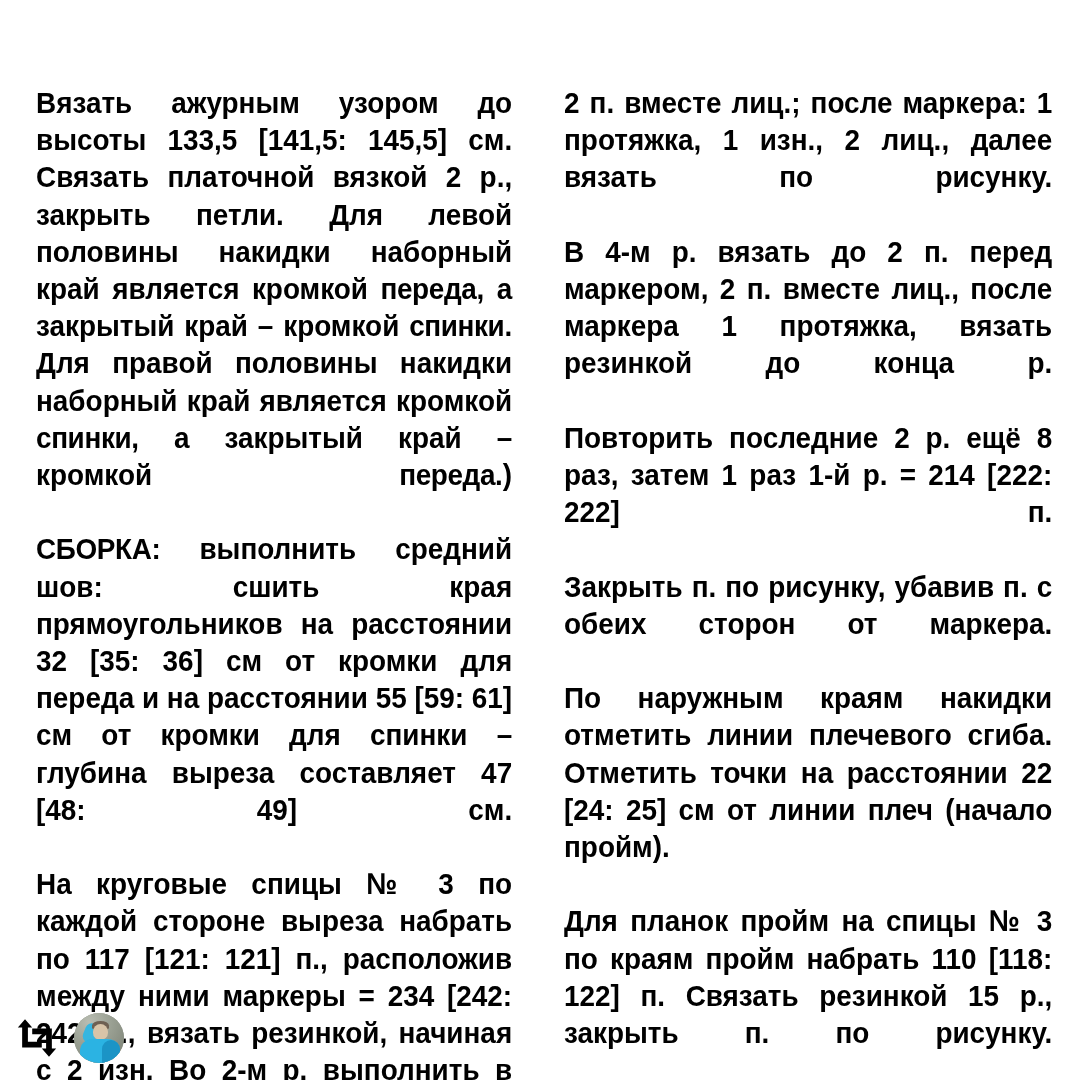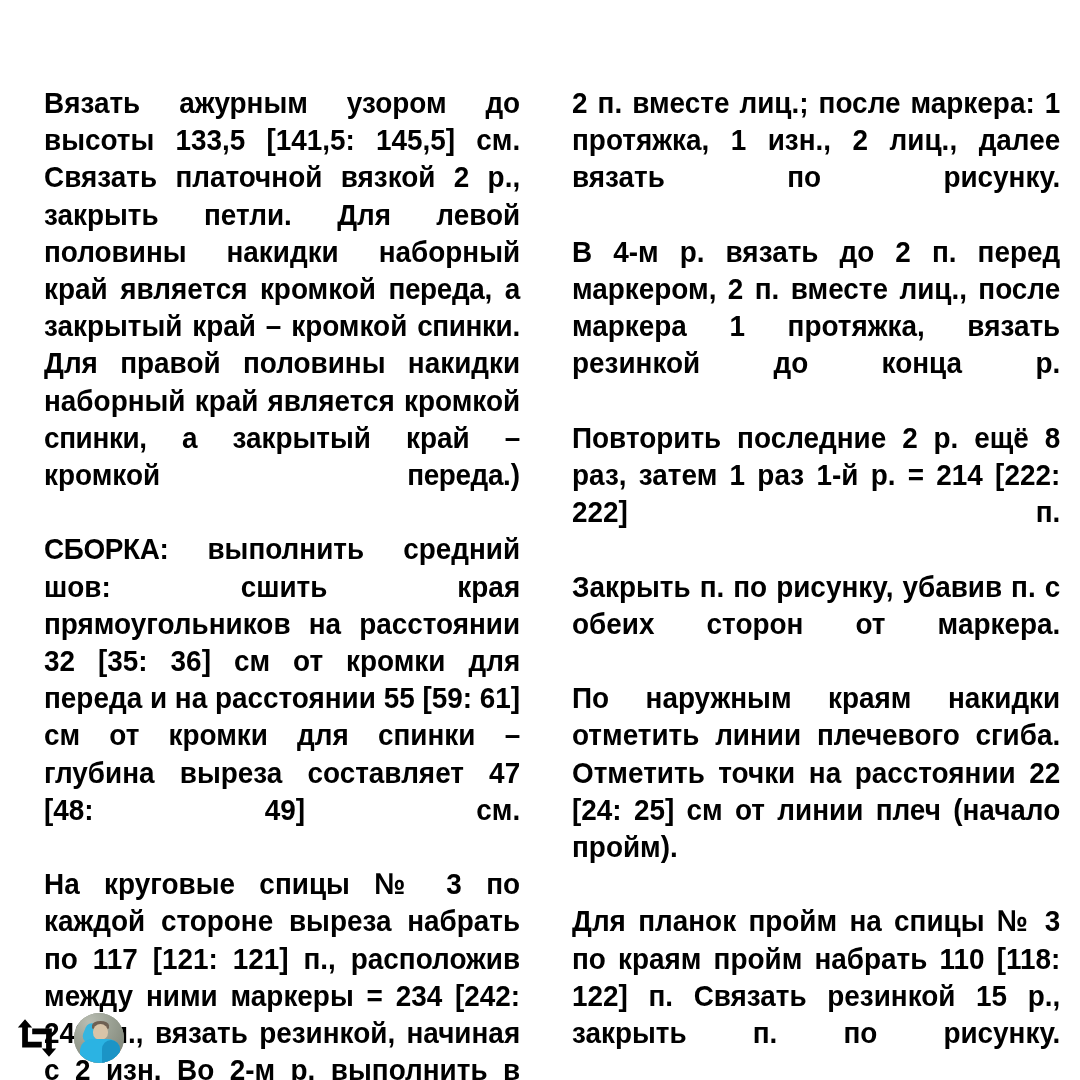--- a/index.html
+++ b/index.html
@@ -12,21 +12,21 @@
     height: 1080px;
     position: relative;
     overflow: hidden;
     font-family: "Liberation Sans", "DejaVu Sans", sans-serif;
     -webkit-font-smoothing: none;
   }
 
   
   #columns {
     position: absolute;
-    left: 12px;
+    left: 4px;
     top: 0;
     width: 1044px;
     height: 985px;
   }
   .column {
     position: absolute;
     top: 84px;
     text-align: justify;
     text-justify: inter-word;
     color: #000000;

